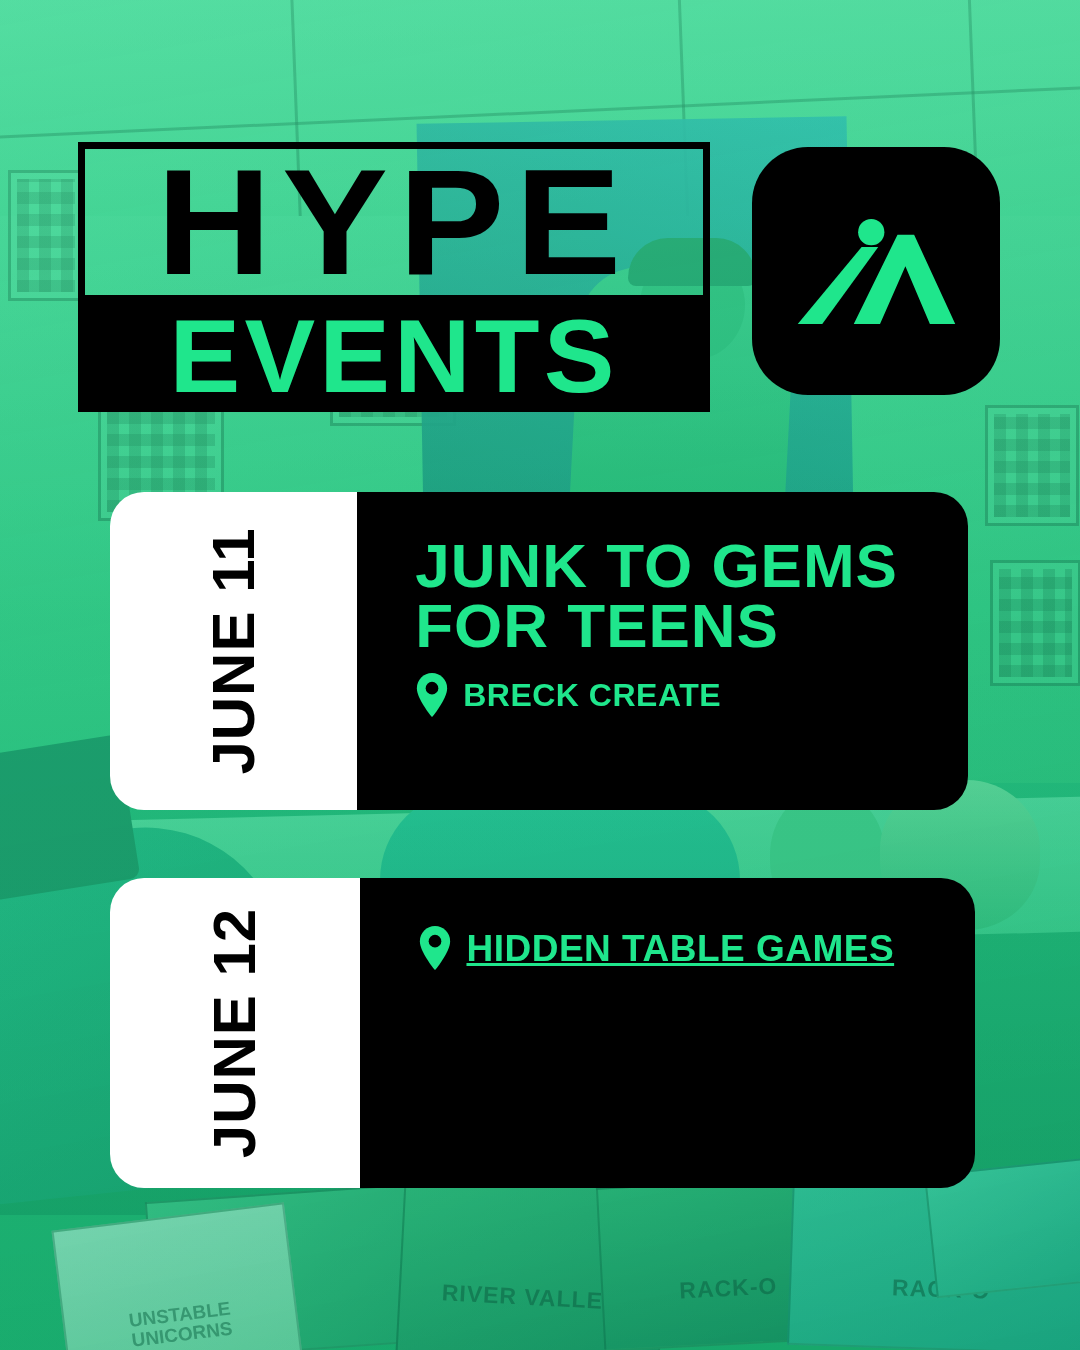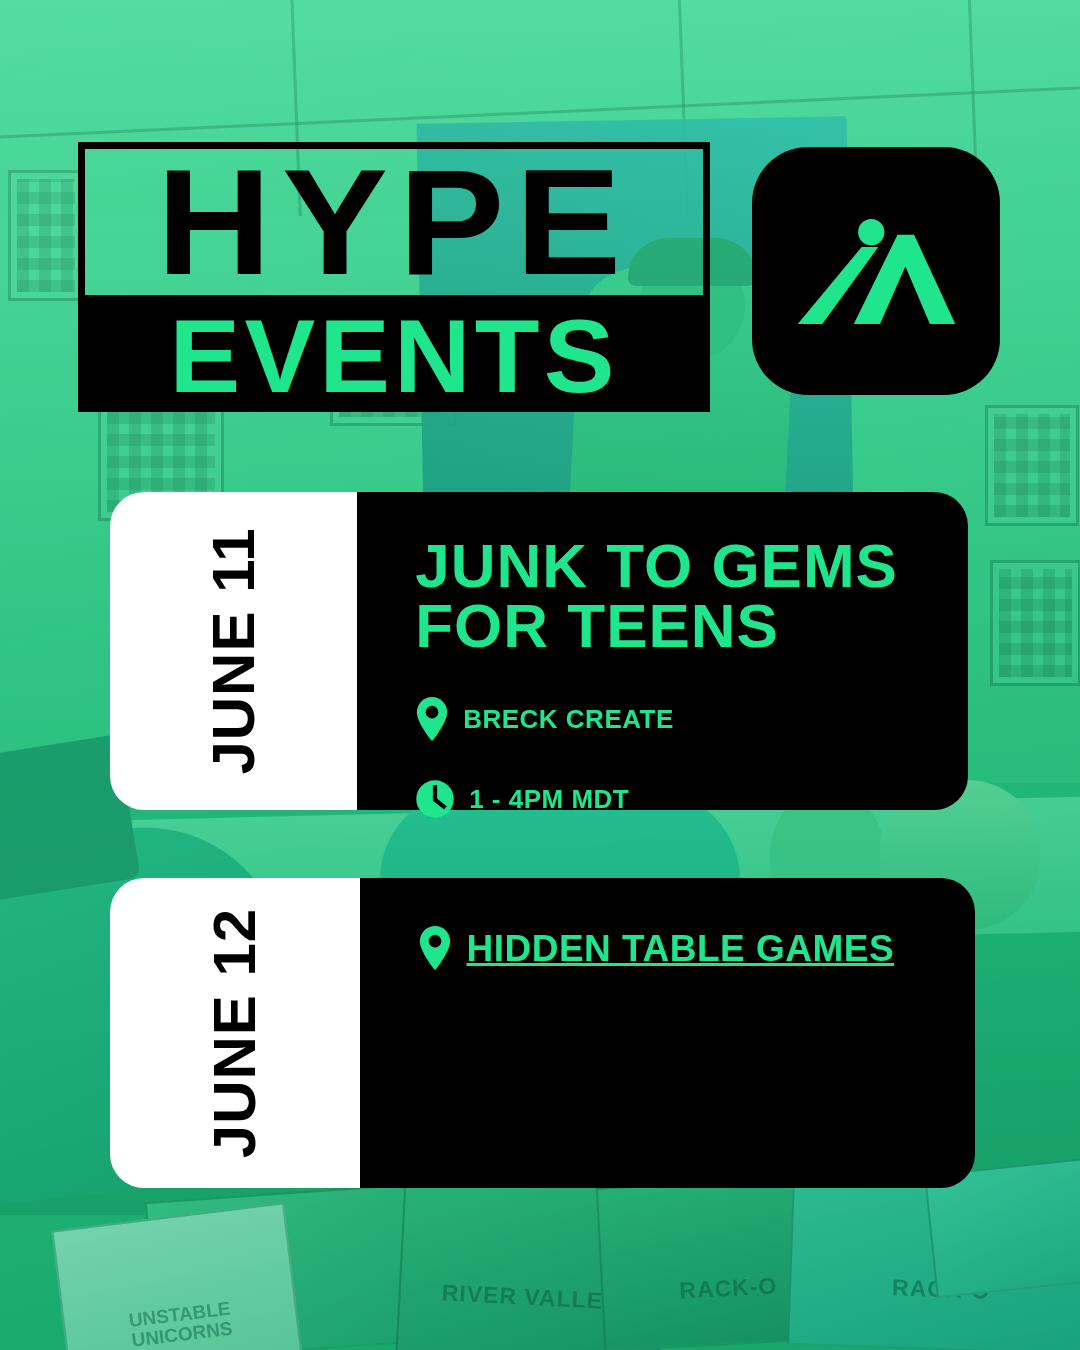--- a/index.html
+++ b/index.html
@@ -308,21 +308,20 @@
   .card-body {
     position: relative;
     flex: 1 1 auto;
     background: #000;
     border-radius: 0 34px 34px 0;
     padding: 44px 40px 30px 58px;
     box-sizing: border-box;
     display: flex;
     flex-direction: column;
     justify-content: flex-start;
-    gap: 24px;
   }
   .card-1 .card-body { border-radius: 0 34px 34px 0; }
   .event-title {
     font-size: 62px;
     font-weight: 900;
     color: #1FE68C;
     line-height: .96;
     letter-spacing: 1px;
     text-transform: uppercase;
     margin: 0 0 14px 0;
@@ -331,21 +330,21 @@
   .card-2 .event-title { font-size: 64px; margin-bottom: 16px; }
   .meta-row {
     display: flex;
     align-items: center;
     gap: 14px;
     margin-top: 4px;
   }
   .meta-row + .meta-row { margin-top: 14px; }
   .meta-icon { flex: 0 0 auto; display: block; }
   .meta-text {
-    font-size: 26px;
+    font-size: 32px;
     font-weight: 800;
     color: #1FE68C;
     letter-spacing: .5px;
     text-transform: uppercase;
     line-height: 1;
   }
   .card-2 .meta-text { font-size: 37px; text-decoration: underline; }
 </style>
 </head>
 <body>
@@ -430,27 +429,20 @@
     <div class="card-body">
       <div class="event-title">JUNK TO GEMS
 FOR TEENS</div>
       <div class="meta-row">
         <svg class="meta-icon" width="34" height="44" viewBox="0 0 24 32">
           <path d="M12 0C5.9 0 1 4.9 1 11c0 8 11 21 11 21s11-13 11-21C23 4.9 18.1 0 12 0z" fill="#1FE68C"></path>
           <circle cx="12" cy="11" r="4.6" fill="#000"></circle>
         </svg>
         <div class="meta-text">BRECK CREATE</div>
       </div>
-      <div class="meta-row">
-        <svg class="meta-icon" width="40" height="40" viewBox="0 0 32 32">
-          <circle cx="16" cy="16" r="15" fill="#1FE68C"></circle>
-          <path d="M16 6.5 v10 l7 5.5" stroke="#000" stroke-width="3.4" fill="none" stroke-linecap="square"></path>
-        </svg>
-        <div class="meta-text">1 - 4PM MDT</div>
-      </div>
     </div>
   </div>
 
   <div class="card card-2">
     <div class="date-panel">
       <div class="date-text">JUNE 12</div>
     </div>
     <div class="card-body">
       <div class="meta-row">
         <svg class="meta-icon" width="34" height="44" viewBox="0 0 24 32">

